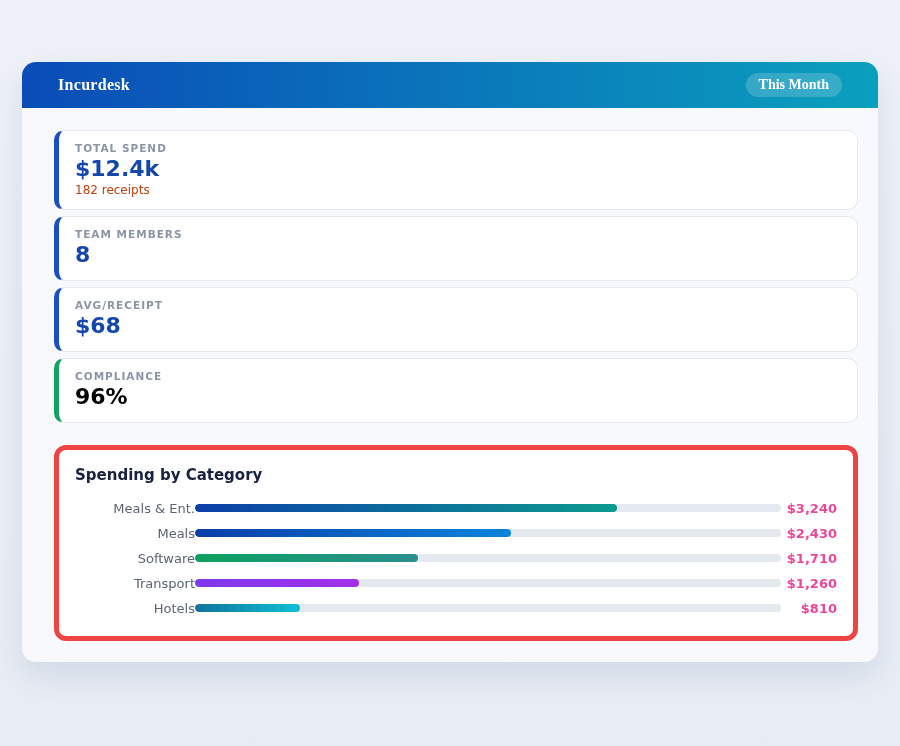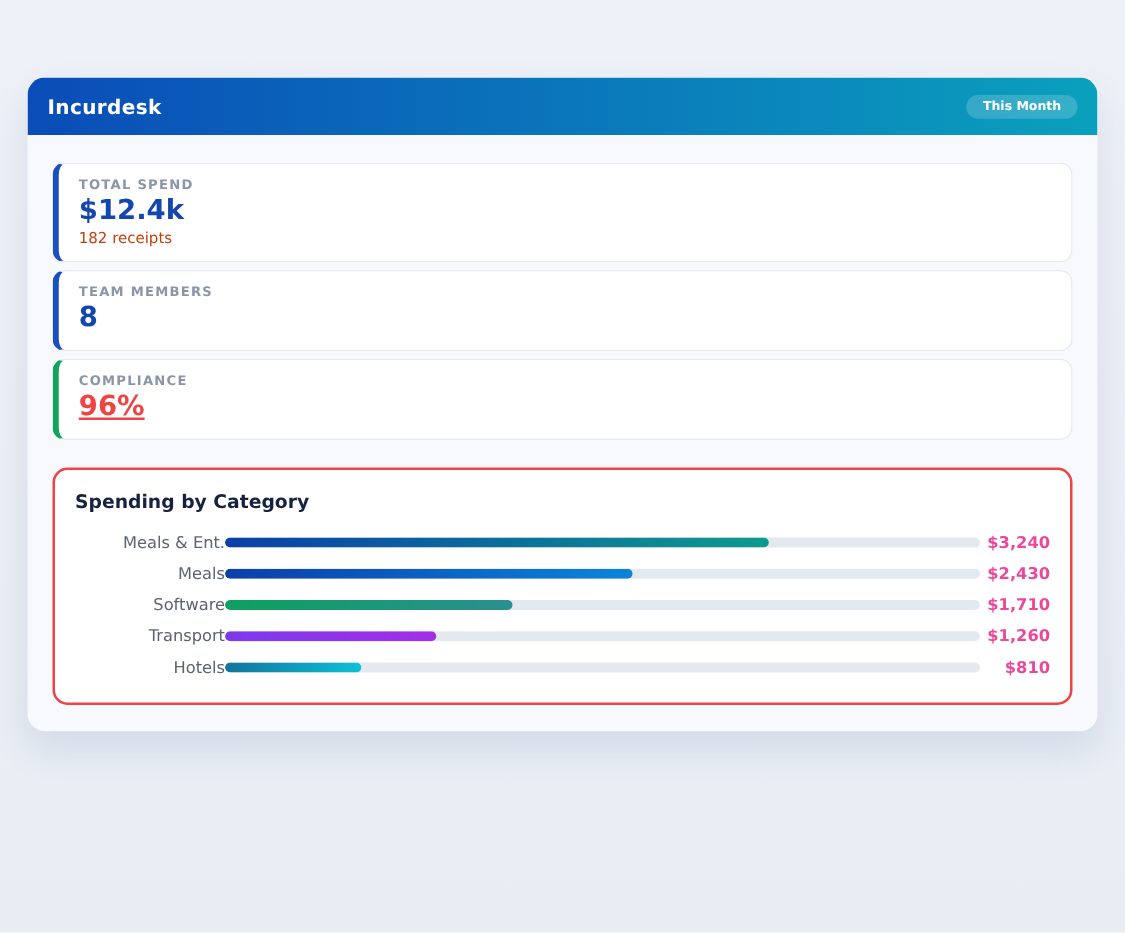--- a/index.html
+++ b/index.html
@@ -14,38 +14,39 @@
     background: #f7f9fc;
     border-radius: 14px;
     box-shadow: 0 14px 30px rgba(40, 70, 130, 0.12);
     overflow: hidden;
   }
   .header {
     height: 46px;
     display: flex;
     align-items: center;
     justify-content: space-between;
-    padding: 0 16px;
+    padding: 0 36px;
+    font-family: Liberation Serif, serif;
   }
   .app-title {
     color: #ffffff;
     font-size: 16px;
     font-weight: bold;
     letter-spacing: 0.3px;
   }
   .badge {
     background: rgba(255, 255, 255, 0.18);
     color: #ffffff;
-    font-size: 10px;
+    font-size: 14px;
     font-weight: bold;
     padding: 4px 13px;
     border-radius: 999px;
     cursor: pointer;
   }
-  .body { padding: 22px 20px 21px 20px; }
+  .body { padding: 22px 20px 21px 20px; margin-left: 12px; }
   .stat-card {
     background: #ffffff;
     border: 1px solid #e5eaf1;
     border-left: 5px solid #1a4fc0;
     border-radius: 10px;
     padding: 11px 16px 12px 16px;
     margin-bottom: 6px;
   }
   .stat-label {
     font-size: 10.5px;
@@ -60,21 +61,21 @@
     margin-top: 2px;
     color: #1447ad;
   }
   .stat-sub {
     font-size: 12px;
     color: #c2410c;
     margin-top: 1px;
   }
   .spend-card {
     background: #ffffff;
-    border: 2px solid #ef4444;
+    border: 5px solid #ef4444;
     border-radius: 12px;
     margin-top: 22px;
     padding: 16px 16px 15px 16px;
   }
   .spend-title {
     font-size: 15px;
     font-weight: bold;
     color: #16223f;
     margin-bottom: 12px;
   }
@@ -124,24 +125,28 @@
       <div class="stat-label">TOTAL SPEND</div>
       <div class="stat-value" style="color: rgb(20, 71, 173);">$12.4k</div>
       <div class="stat-sub">182 receipts</div>
     </div>
 
     <div class="stat-card" style="border-left-color: rgb(26, 79, 192);">
       <div class="stat-label">TEAM MEMBERS</div>
       <div class="stat-value" style="color: rgb(20, 71, 173);">8</div>
     </div>
 
+    <div class="stat-card" style="border-left-color: rgb(26, 79, 192);">
+      <div class="stat-label">AVG/RECEIPT</div>
+      <div class="stat-value" style="color: rgb(20, 71, 173);">$68</div>
+    </div>
 
     <div class="stat-card" style="border-left-color: rgb(18, 163, 95);">
       <div class="stat-label">COMPLIANCE</div>
-      <div class="stat-value" style="color: #ef4444; text-decoration: underline;">96%</div>
+      <div class="stat-value" style="color: #000000;">96%</div>
     </div>
 
     <div class="spend-card">
       <div class="spend-title">Spending by Category</div>
 
       <div class="cat-row">
         <div class="cat-label">Meals &amp; Ent.</div>
         <div class="cat-track" style="background: rgb(228, 233, 239);">
           <div class="cat-fill" style="width: 72%; background: linear-gradient(90deg, rgb(11, 63, 168), rgb(13, 155, 142));"></div>
         </div>

